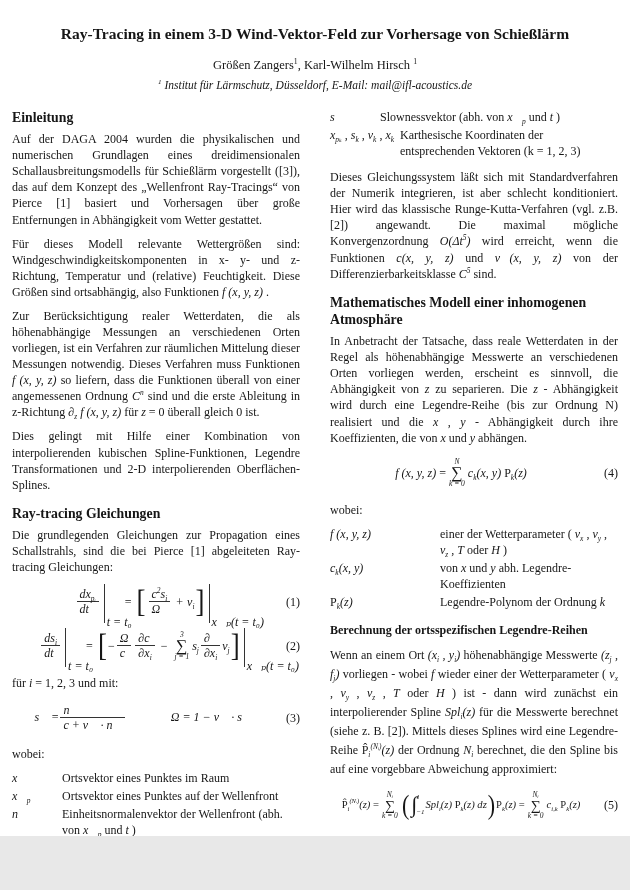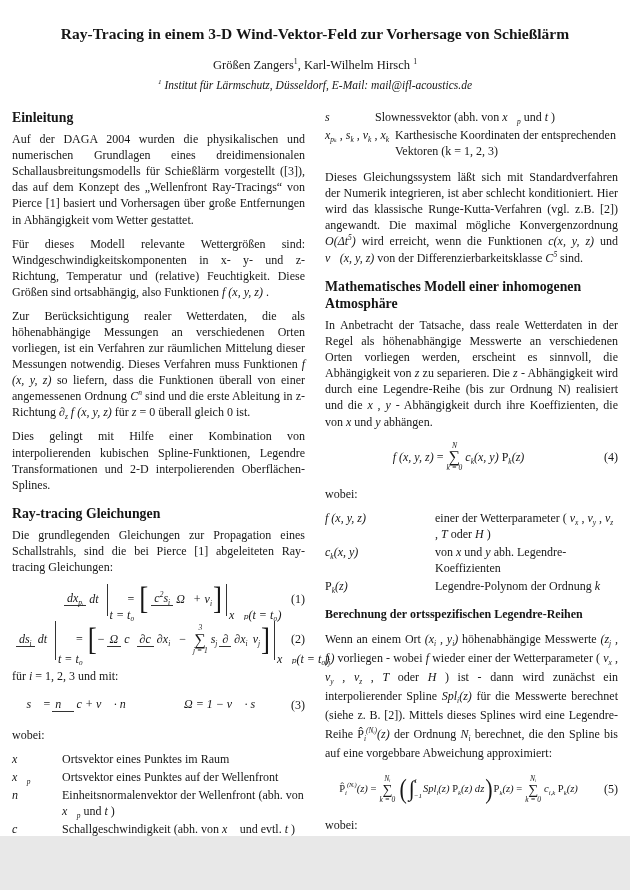--- a/index.html
+++ b/index.html
@@ -5,35 +5,35 @@
   html,body{margin:0;padding:0;background:#e8e8e8;}
   .page{
     width:630px;height:836px;box-sizing:border-box;margin:0 auto;
     padding:16px 12px 0 12px;background:#ffffff;color:#161616;
     font-family:"Liberation Serif","DejaVu Serif",serif;
     font-size:12px;line-height:1.34;overflow:hidden;
   }
   h1{font-size:15.5px;font-weight:bold;text-align:center;margin:8px 0 12px 0;white-space:nowrap;}
   .authors{text-align:center;font-size:12.5px;margin:0 0 4px 0;}
   .affil{text-align:center;font-size:11.5px;font-style:italic;margin:0 0 14px 0;}
-  .cols{display:flex;gap:20px;}
+  .cols{display:flex;gap:30px;}
   .col{flex:1;min-width:0;text-align:justify;}
   h2{font-size:13.8px;font-weight:bold;text-align:left;margin:12px 0 5px 0;line-height:1.25;}
   h2.first{margin-top:2px;}
   h3{font-size:12px;font-weight:bold;text-align:left;margin:12px 0 8px 0;}
   p{margin:0 0 8px 0;}
   p.airy{line-height:1.58;}
   p.nojust{text-align:left;margin:4px 0 8px 0;}
   sub,sup{font-size:0.62em;line-height:0;}
   .m{font-style:italic;}
   
   .eqwrap{position:relative;display:flex;align-items:center;margin:12px 0 14px 0;padding-right:26px;}
   .eqbody{flex:1;display:flex;align-items:center;justify-content:center;white-space:nowrap;}
   .eqnum{position:absolute;right:0;top:50%;transform:translateY(-50%);font-size:12px;}
-  .frac{display:inline-flex;flex-direction:row;align-items:center;margin:0 2px;line-height:1.18;}
+  .frac{display:inline-flex;flex-direction:column;margin:0 2px;line-height:1.18;}
   .fr-n{border-bottom:1px solid #333;padding:0 3px;}
   .fr-d{padding:0 3px;}
   .pipe{align-self:stretch;width:0;border-left:1px solid #333;margin:-3px 16px -6px 3px;position:relative;}
   .pipe .cnd{position:absolute;left:2px;bottom:-5px;font-size:12px;font-style:italic;white-space:nowrap;line-height:1;}
   .pipe.last{margin-right:2px;}
   .op{margin:0 4px;}
   .bb{font-size:27px;line-height:0.85;display:inline-block;transform:scaleY(1.2);margin:0 1px;font-weight:400;}
   .bp{font-size:22px;line-height:0.85;display:inline-block;transform:scaleY(1.25);margin:0 1px;font-weight:400;}
   .sum{display:inline-flex;flex-direction:column;align-items:center;line-height:1;margin:0 3px;font-size:7.5px;}
   .sum .lim{font-style:italic;}

